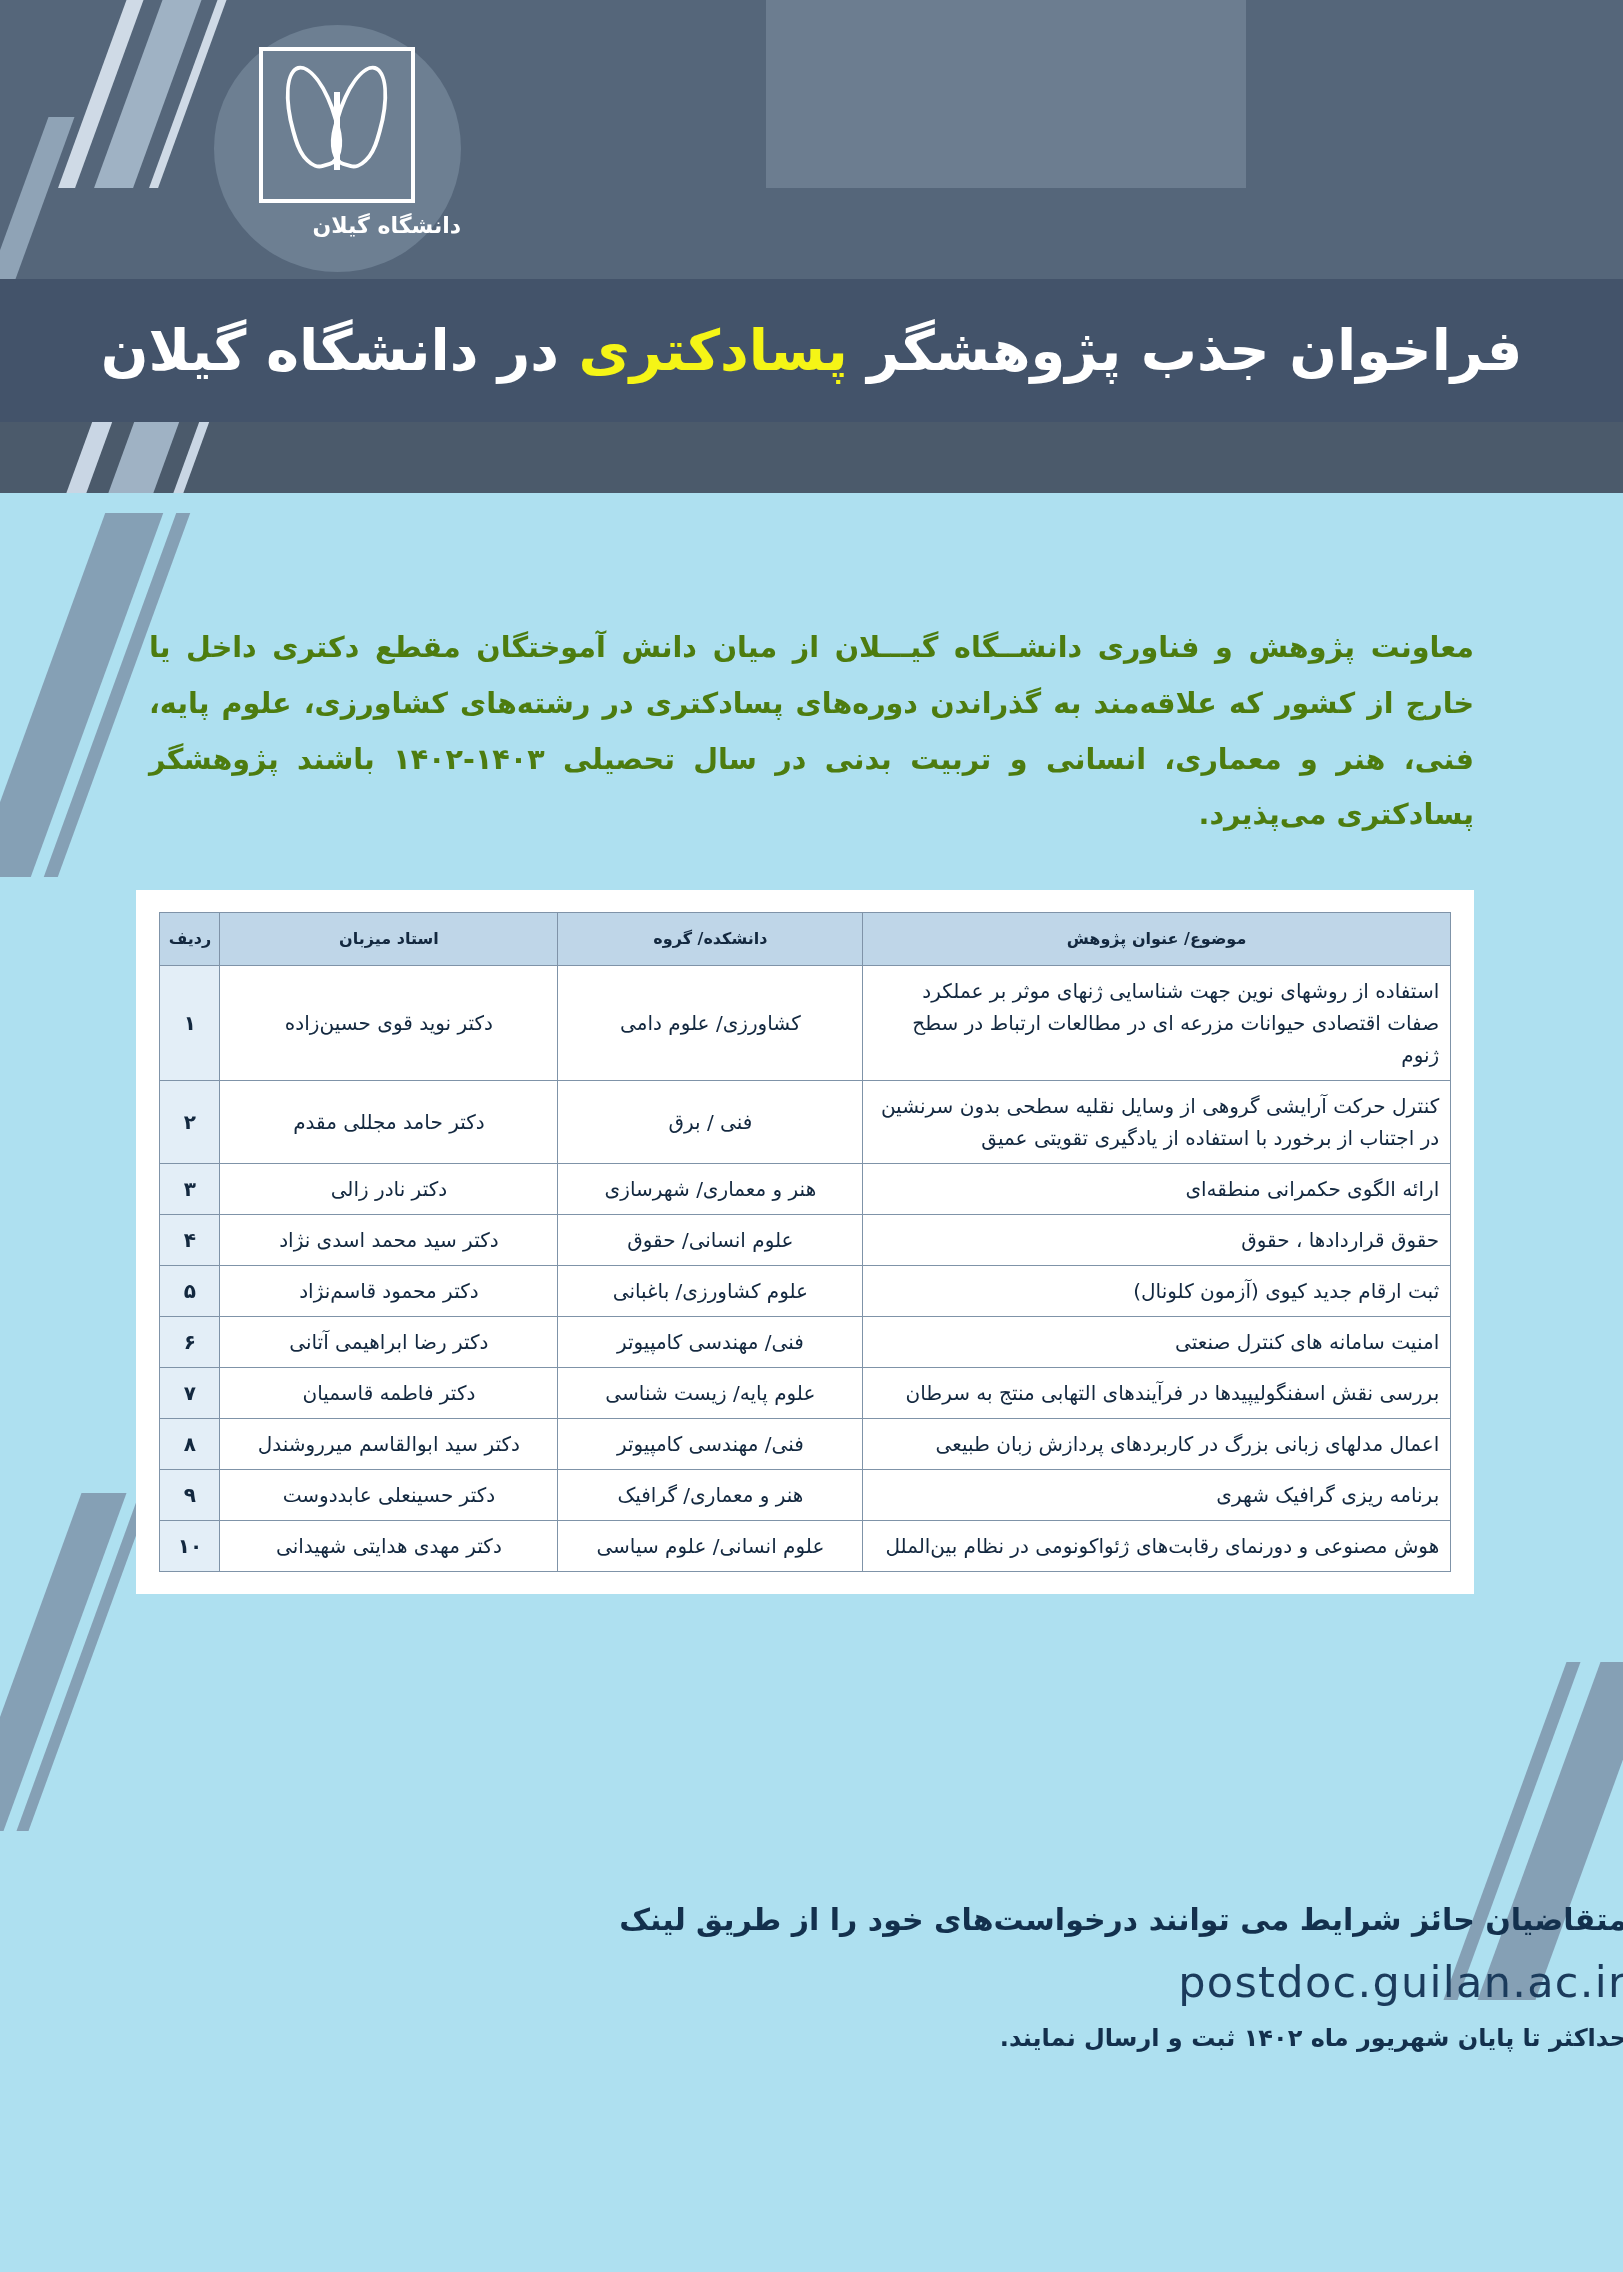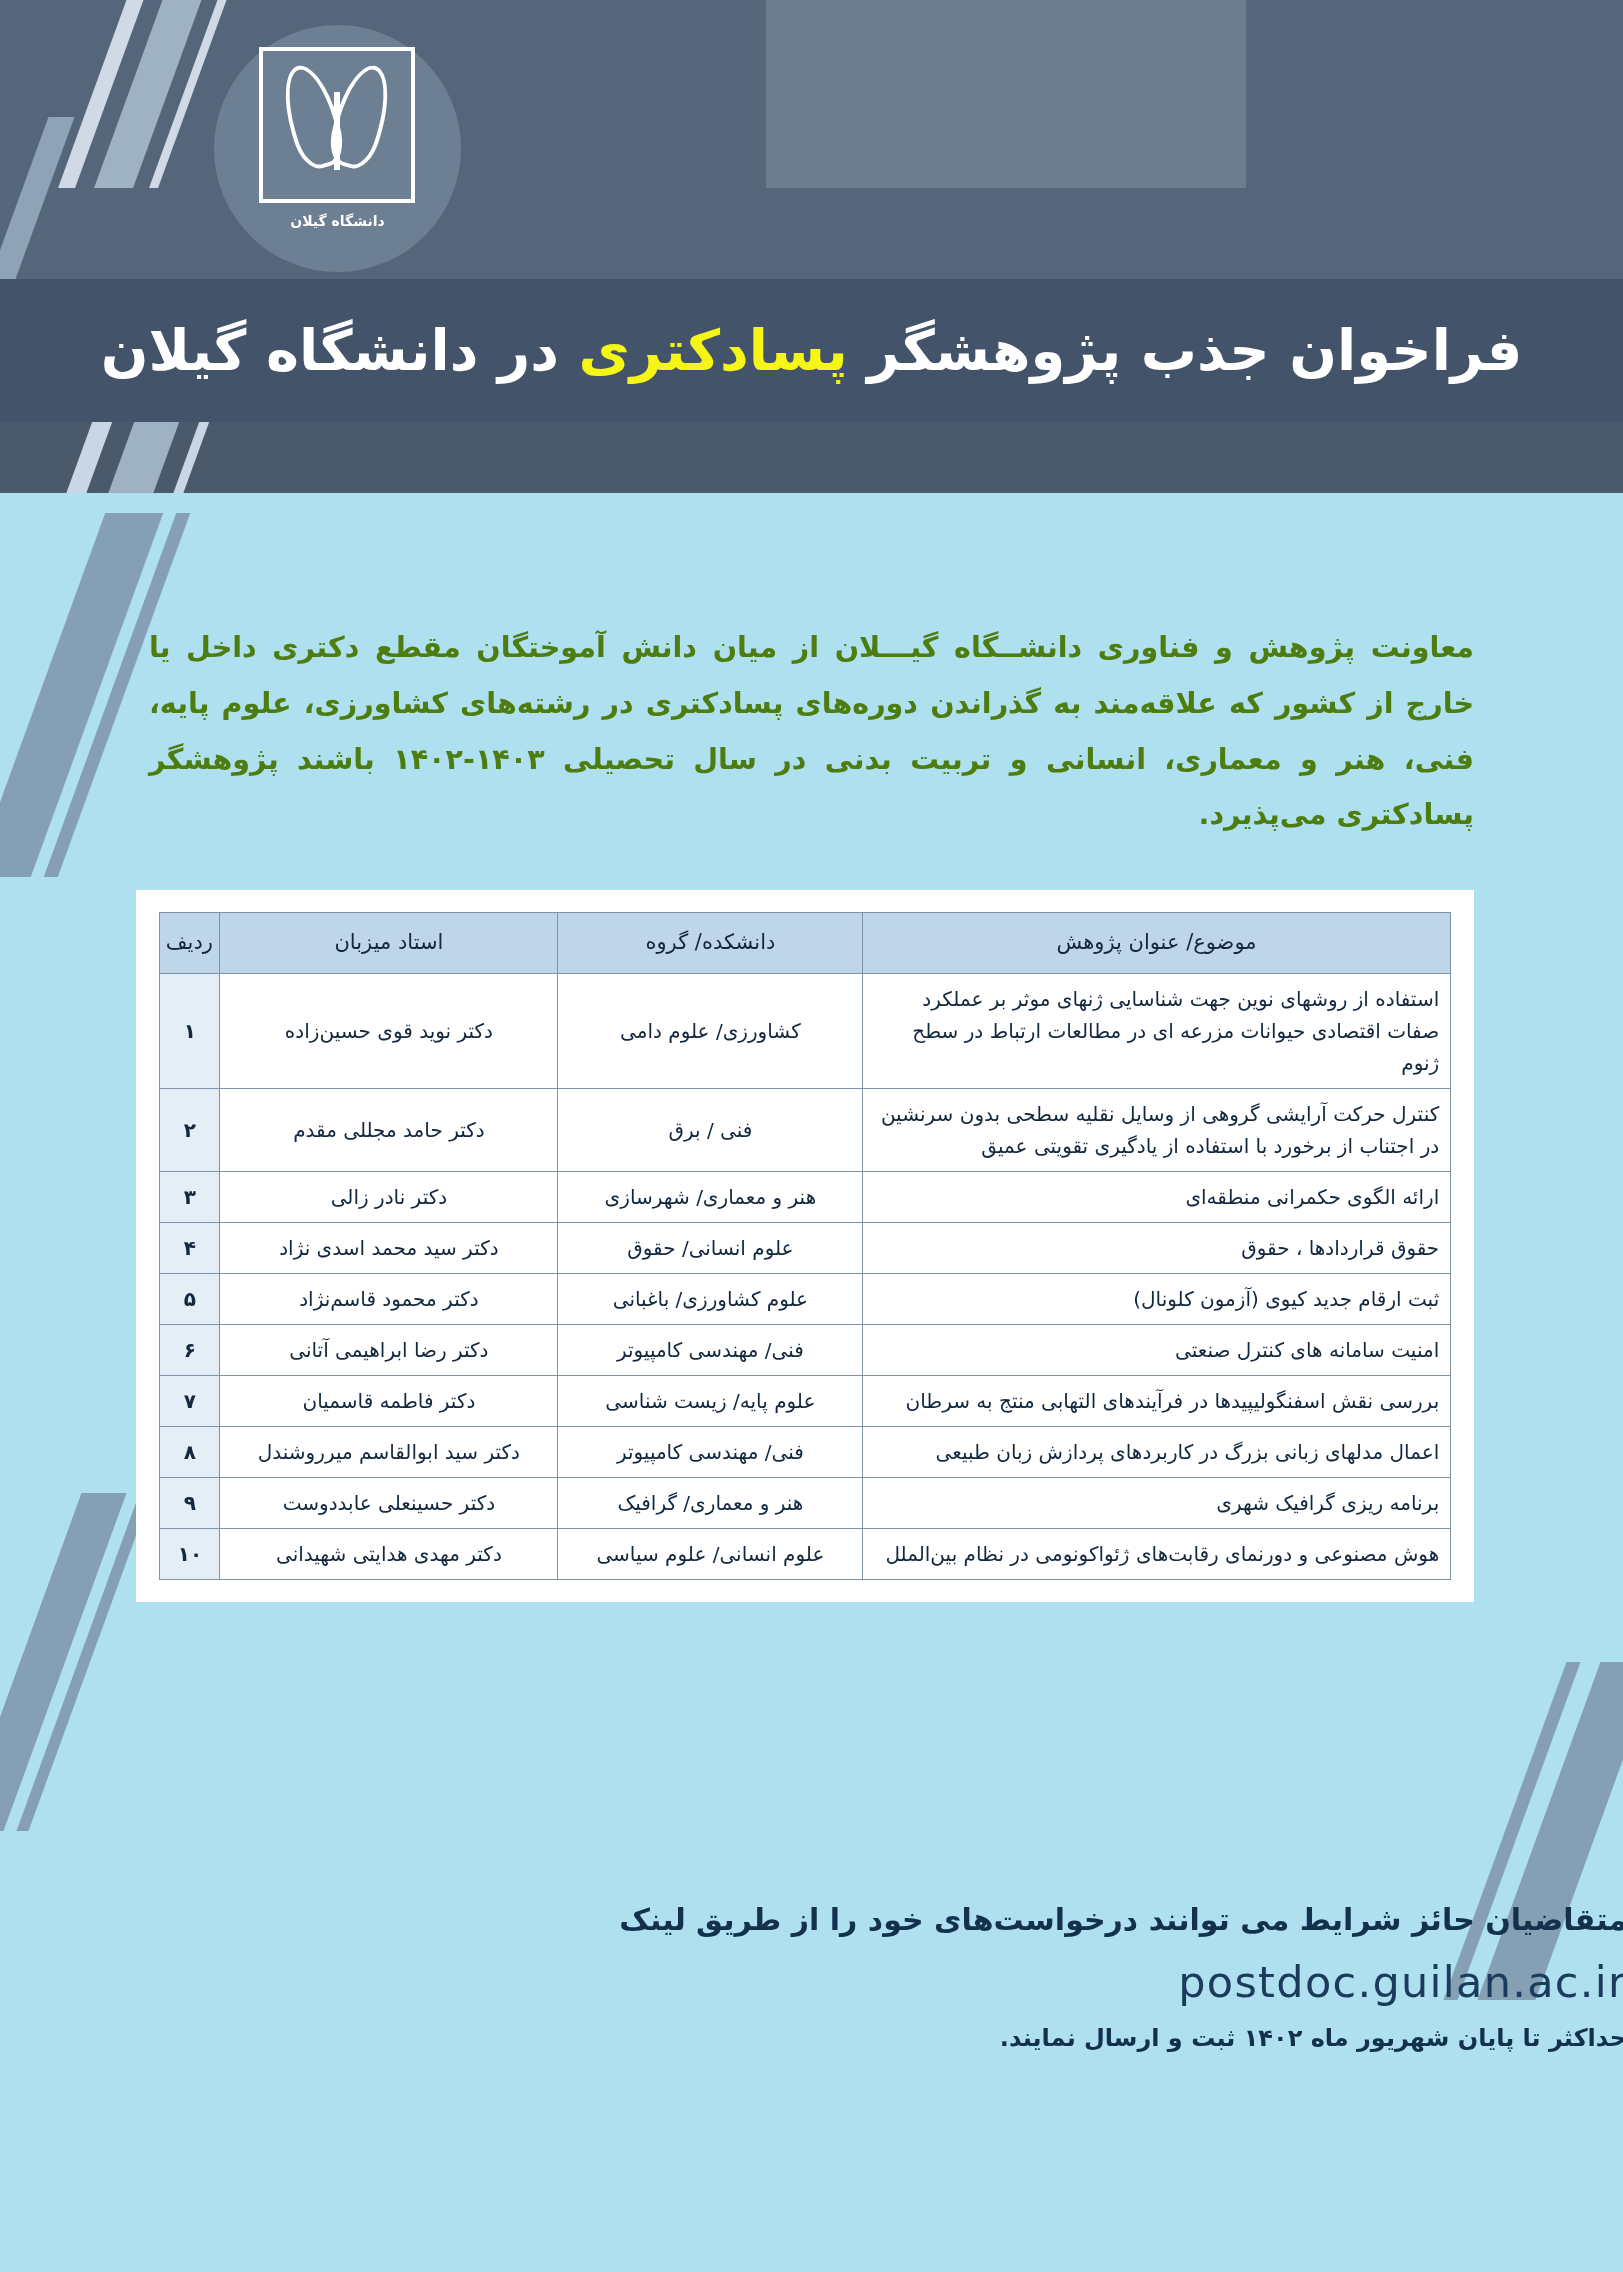--- a/index.html
+++ b/index.html
@@ -97,23 +97,22 @@
     left: 50%; top: 45px;
     width: 5.2px; height: 78px;
     margin-left: -2.6px;
     background: #fff;
   }
   .logo-text {
     position: absolute;
     left: 39px;
     top: 195px;
     width: 247px;
-    text-align: center;
     color: #ffffff;
-    font-size: 14px;
+    font-size: 22px;
     font-weight: bold;
     letter-spacing: 1.3px;
   }
 
   .banner-title-bar {
     position: absolute;
     left: 0;
     top: 279px;
     width: 1623px;
     height: 143px;
@@ -195,23 +194,23 @@
   th, td {
     border: 1.3px solid #7f93a8;
     color: #13283f;
     font-size: 20px;
     padding: 9px 10.4px;
     vertical-align: middle;
     line-height: 1.6;
   }
   thead th {
     background: #bfd6e8;
-    font-weight: normal;
+    font-weight: bold;
     text-align: center;
-    font-size: 21px;
+    font-size: 16px;
     padding: 13px 6.5px;
   }
   td.num {
     text-align: center;
     background: #e3eef7;
     font-weight: bold;
     width: 58px;
   }
   td.prof {
     text-align: center;

